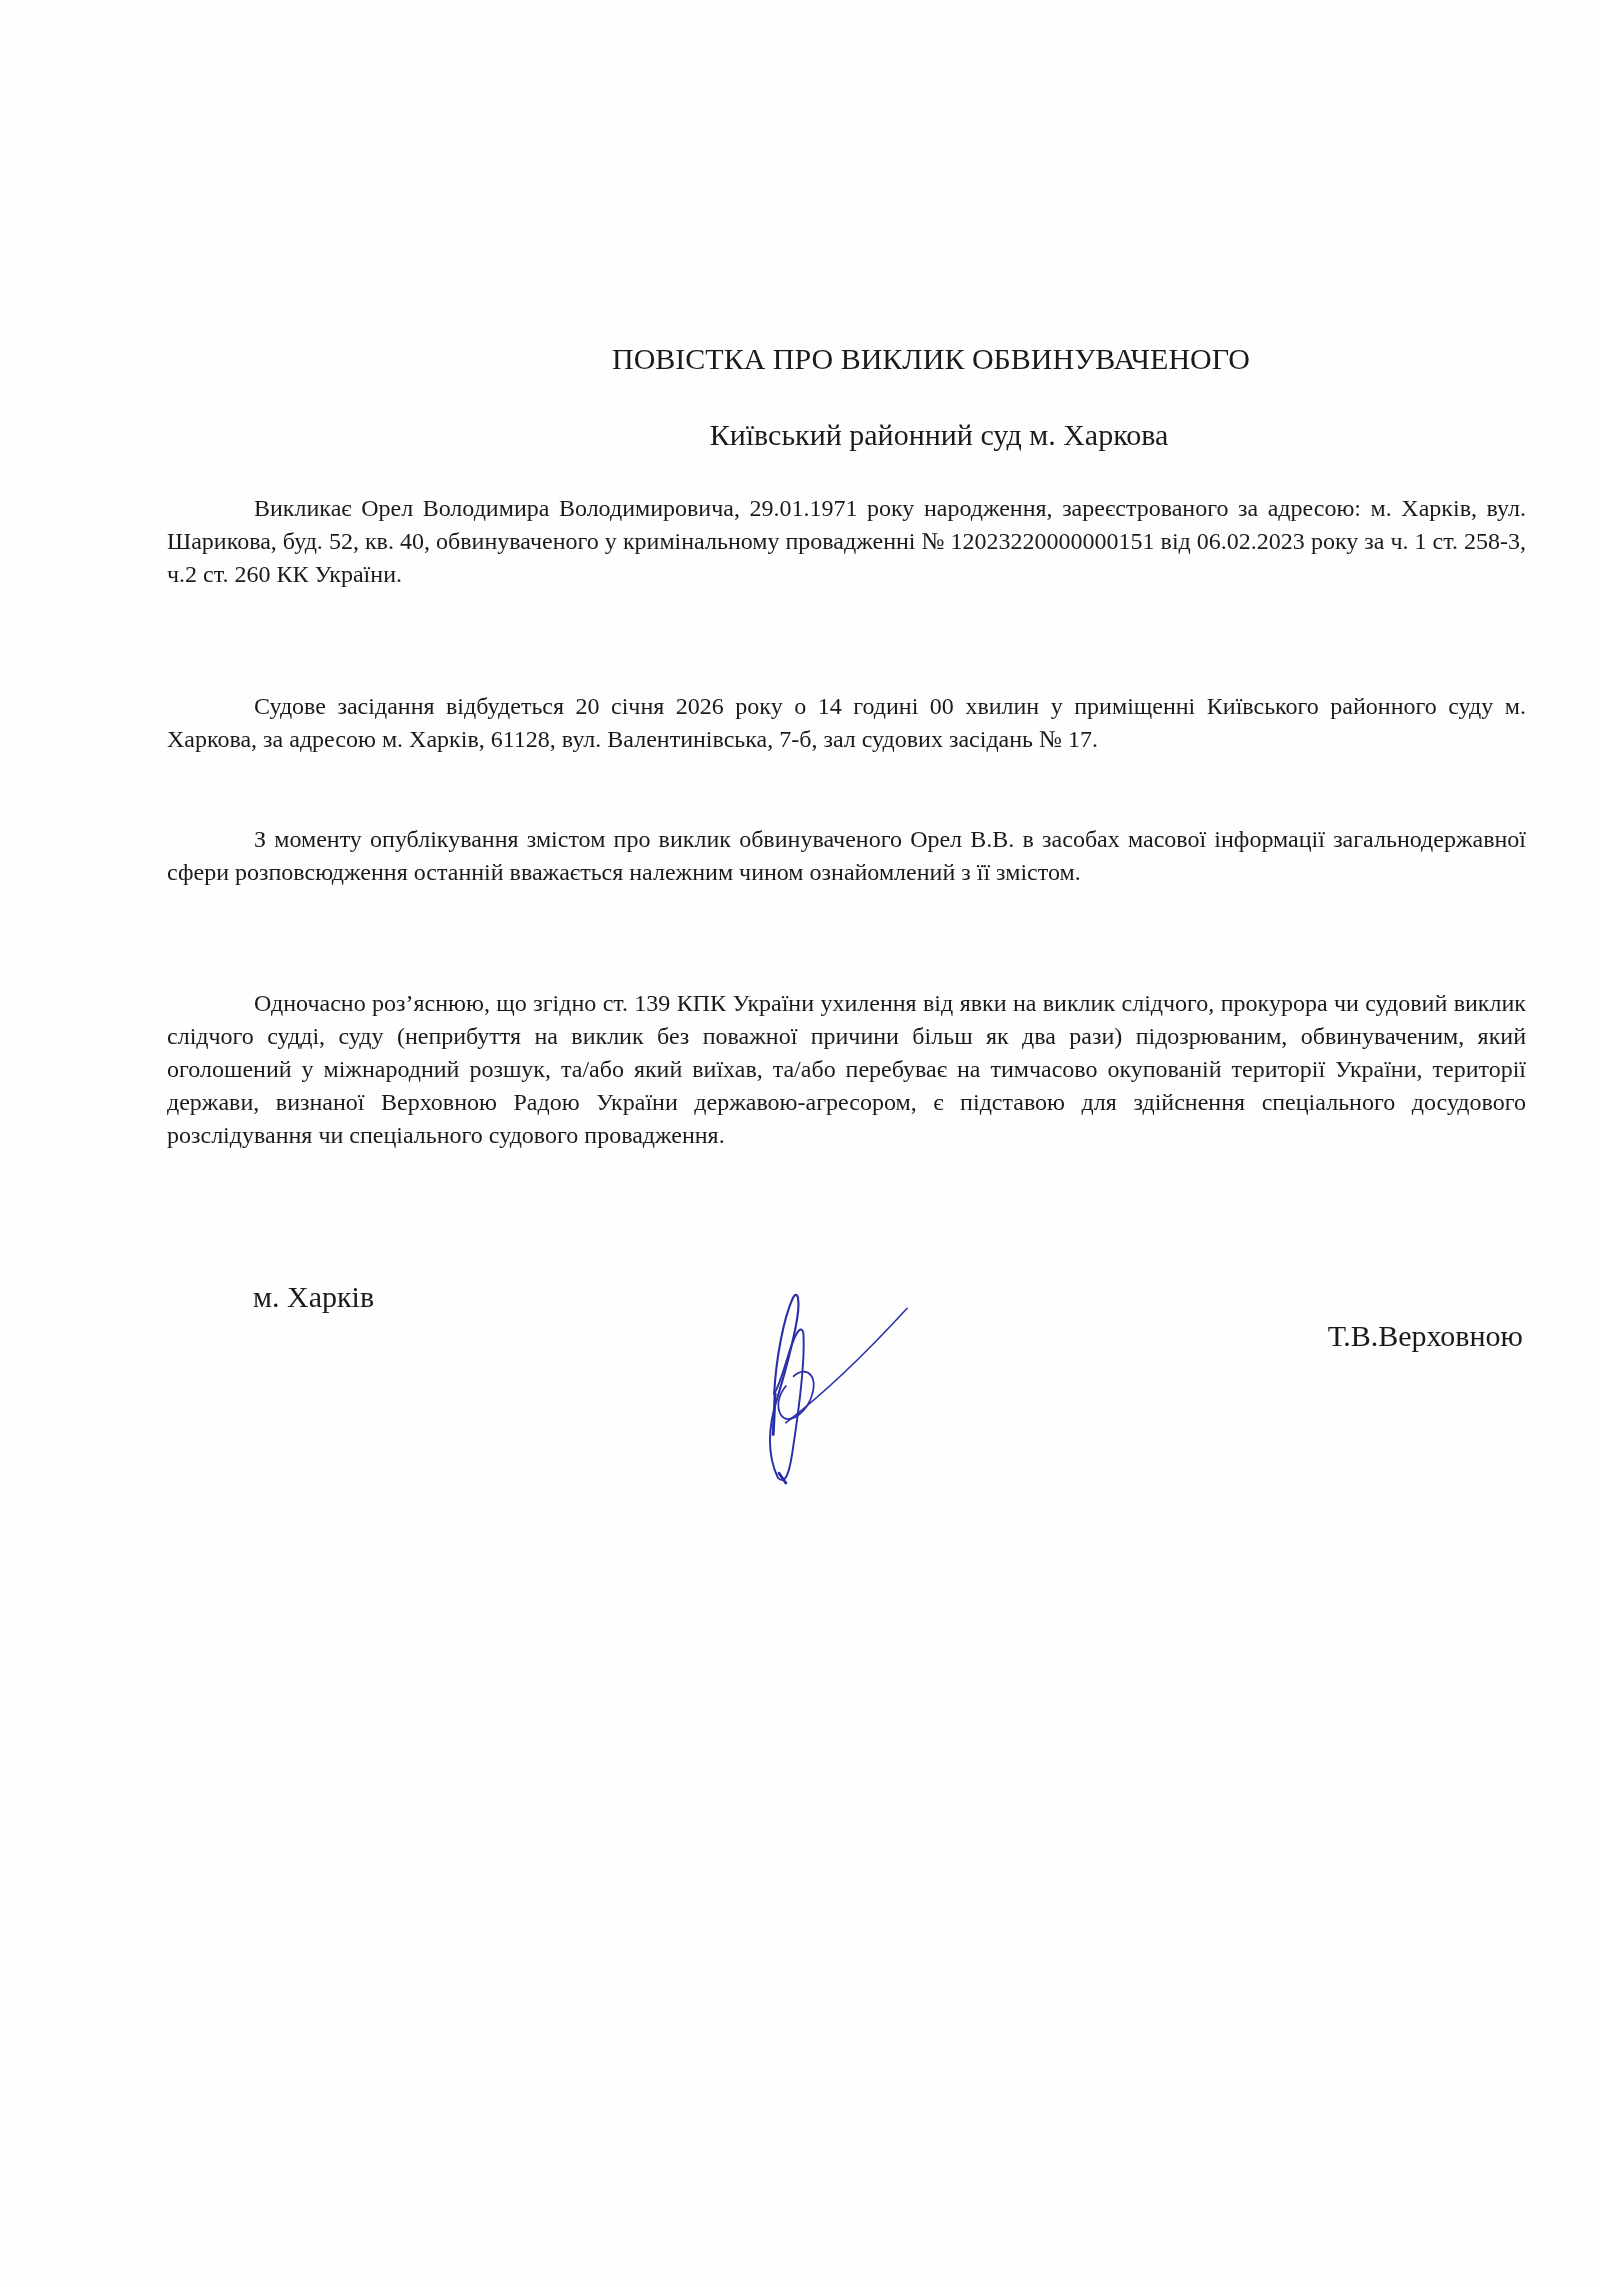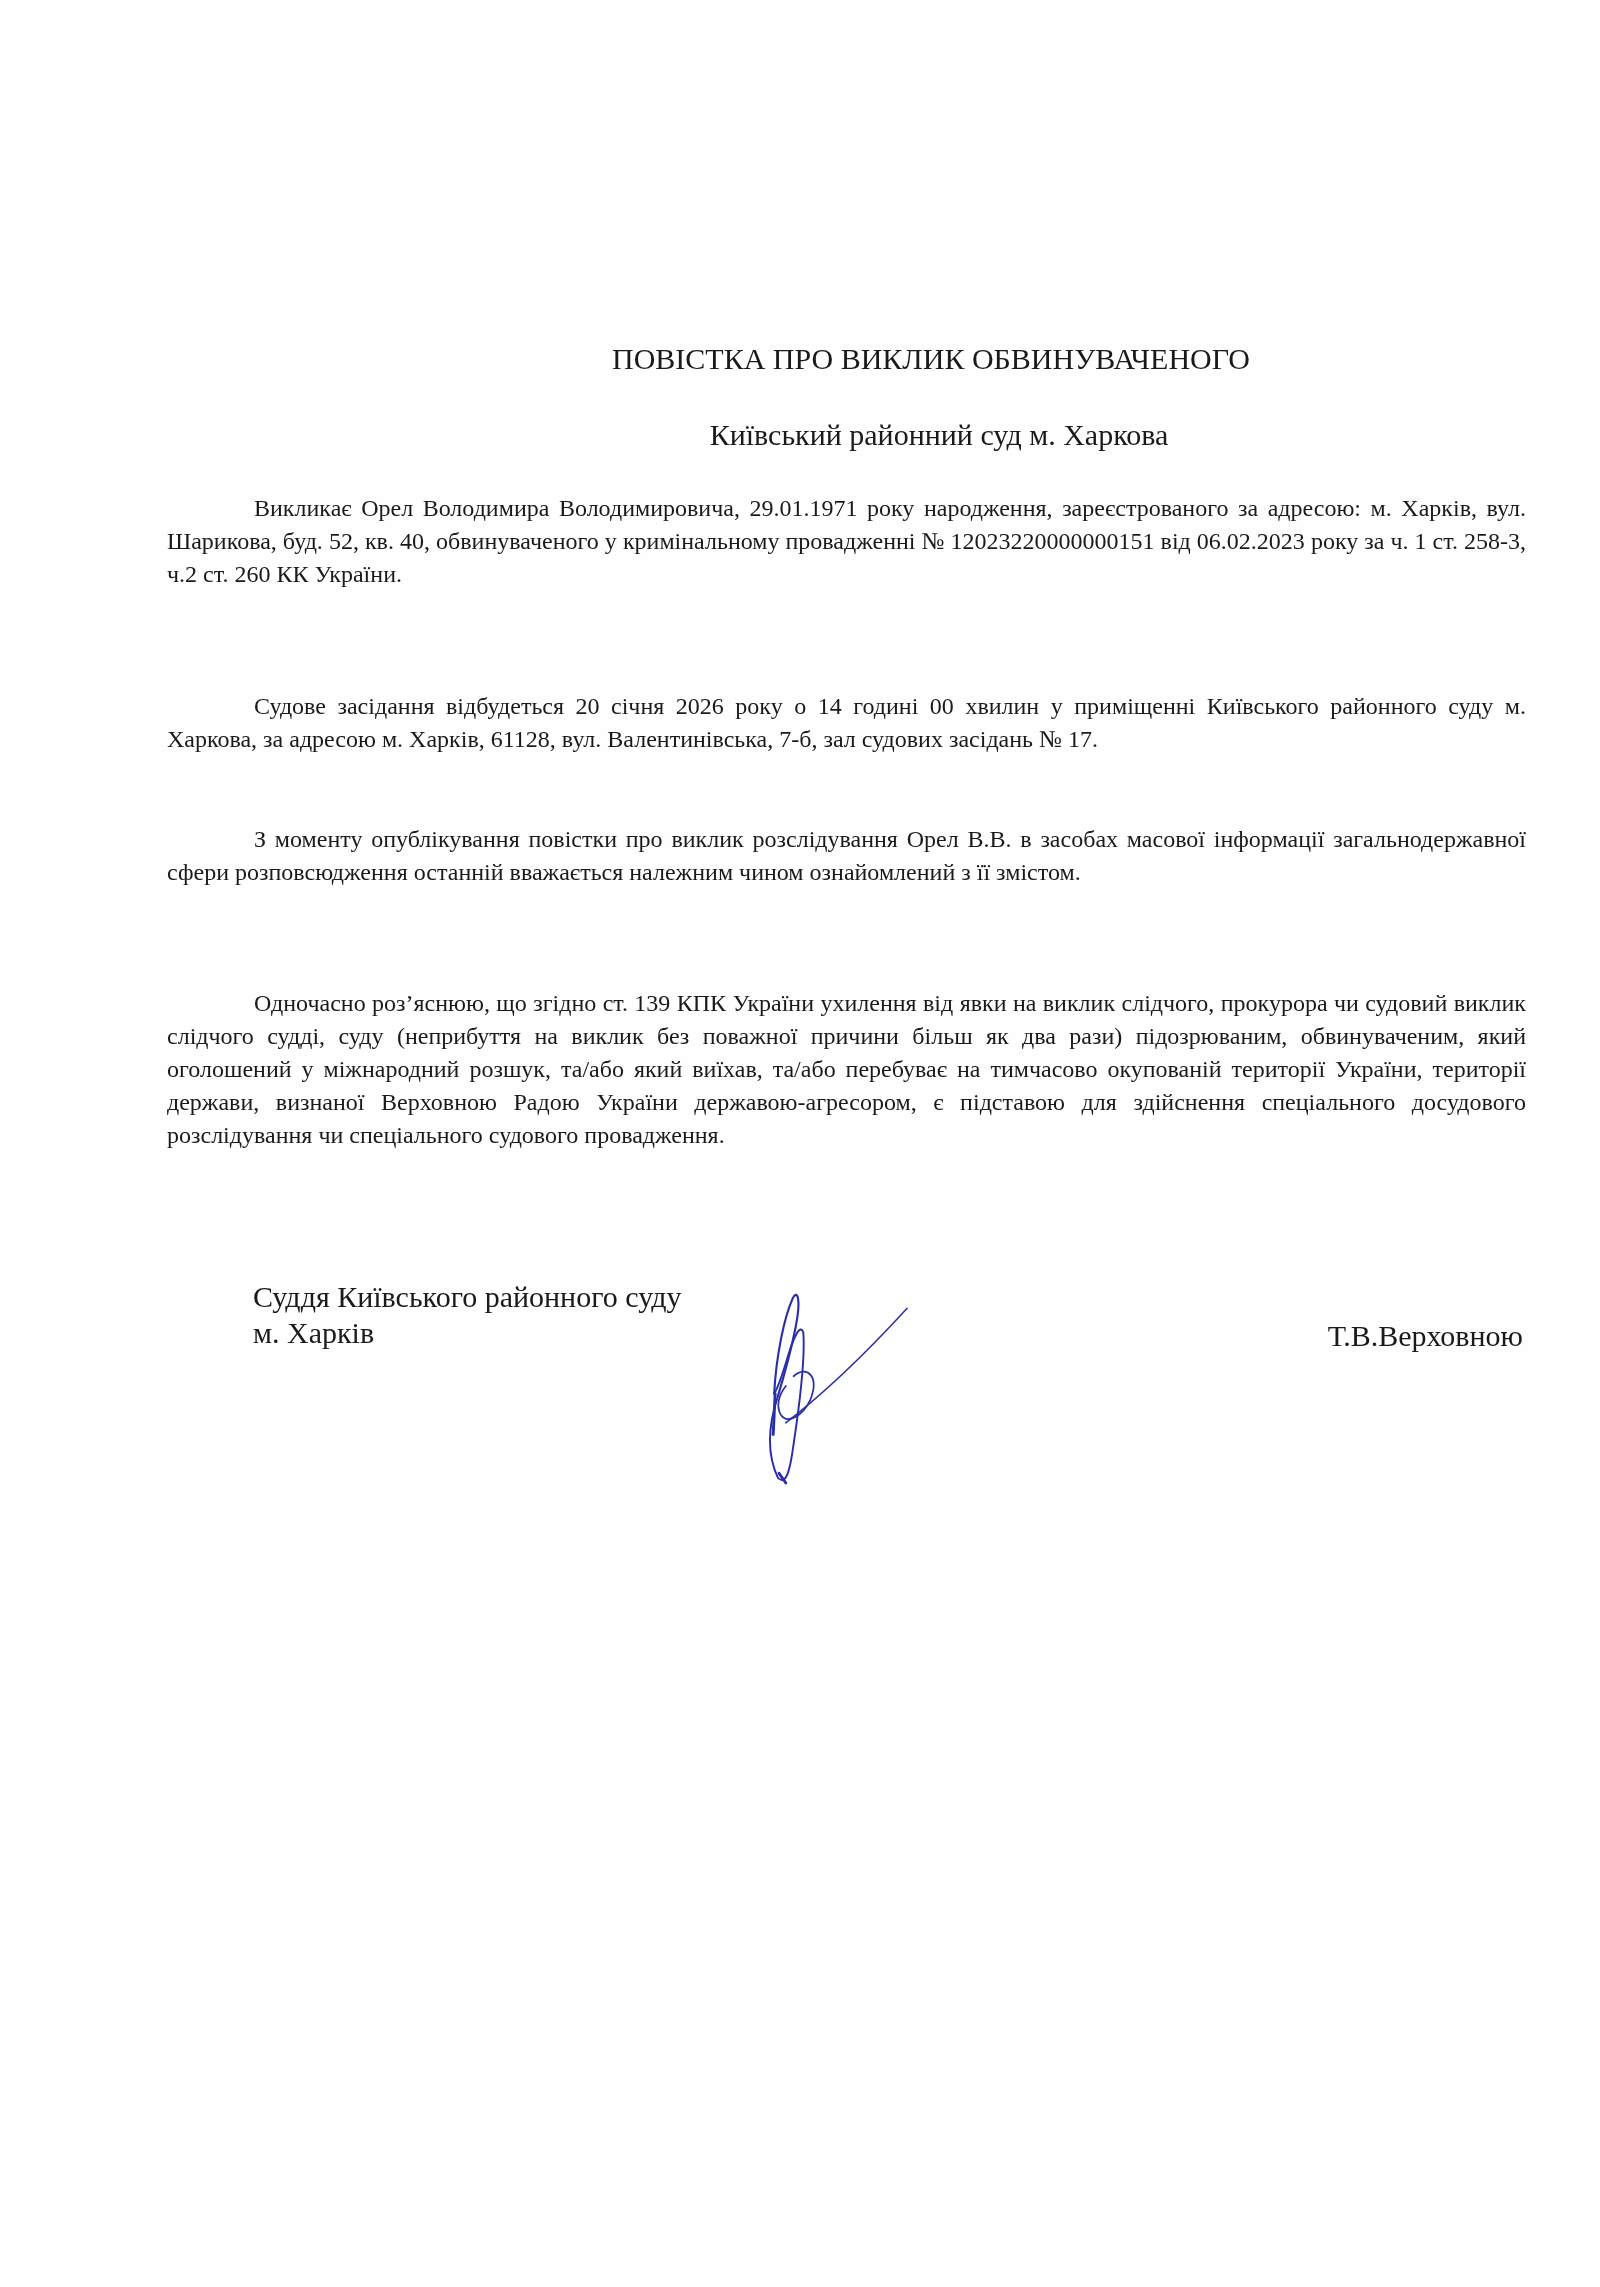--- a/index.html
+++ b/index.html
@@ -43,25 +43,24 @@
 </head>
 <body>
 
 <div class="page">
 
   <div class="title">ПОВІСТКА ПРО ВИКЛИК ОБВИНУВАЧЕНОГО</div>
   <div class="court">Київський районний суд м. Харкова</div>
 
   <div class="para p1">Викликає Орел Володимира Володимировича, 29.01.1971 року народження, зареєстрованого за адресою: м. Харків, вул. Шарикова, буд. 52, кв. 40, обвинуваченого у кримінальному провадженні № 12023220000000151 від 06.02.2023 року за ч. 1 ст. 258-3, ч.2 ст. 260 КК України.</div>
   <div class="para p2">Судове засідання відбудеться 20 січня 2026 року о 14 годині 00 хвилин у приміщенні Київського районного суду м. Харкова, за адресою м. Харків, 61128, вул. Валентинівська, 7-б, зал судових засідань № 17.</div>
-  <div class="para p3">З моменту опублікування повістки про виклик розслідування Орел В.В. в засобах масової інформації загальнодержавної сфери розповсюдження останній вважається належним чином ознайомлений з її змістом.</div>
+  <div class="para p3">З моменту опублікування змістом про виклик обвинуваченого Орел В.В. в засобах масової інформації загальнодержавної сфери розповсюдження останній вважається належним чином ознайомлений з її змістом.</div>
   <div class="para p4">Одночасно роз’яснюю, що згідно ст. 139 КПК України ухилення від явки на виклик слідчого, прокурора чи судовий виклик слідчого судді, суду (неприбуття на виклик без поважної причини більш як два рази) підозрюваним, обвинуваченим, який оголошений у міжнародний розшук, та/або який виїхав, та/або перебуває на тимчасово окупованій території України, території держави, визнаної Верховною Радою України державою-агресором, є підставою для здійснення спеціального досудового розслідування чи спеціального судового провадження.</div>
 
   <div class="sig-left">
-    <div>Суддя Київського районного суду</div>
     <div>м. Харків</div>
   </div>
 
   <svg class="signature" viewBox="0 0 170 215" xmlns="http://www.w3.org/2000/svg">
     <g fill="none" stroke="#2a2fa8" stroke-linecap="round" stroke-linejoin="round">
       <path d="M28 118 C 30 80, 38 40, 47 20 C 52 10, 56 20, 50 50 C 45 75, 38 100, 32 120" stroke-width="2.2"></path>
       <path d="M32 120 C 22 150, 20 180, 32 205 C 40 212, 44 200, 48 170 C 54 130, 60 80, 58 55 C 55 45, 48 60, 42 80 C 36 100, 30 115, 28 118" stroke-width="2"></path>
       <path d="M48 100 C 62 88, 75 100, 65 125 C 58 140, 42 150, 35 140 C 30 132, 32 120, 40 110" stroke-width="1.8"></path>
       <path d="M40 148 C 70 125, 110 90, 165 30" stroke-width="1.6"></path>
       <path d="M29 118 L 27 160" stroke-width="3"></path>

